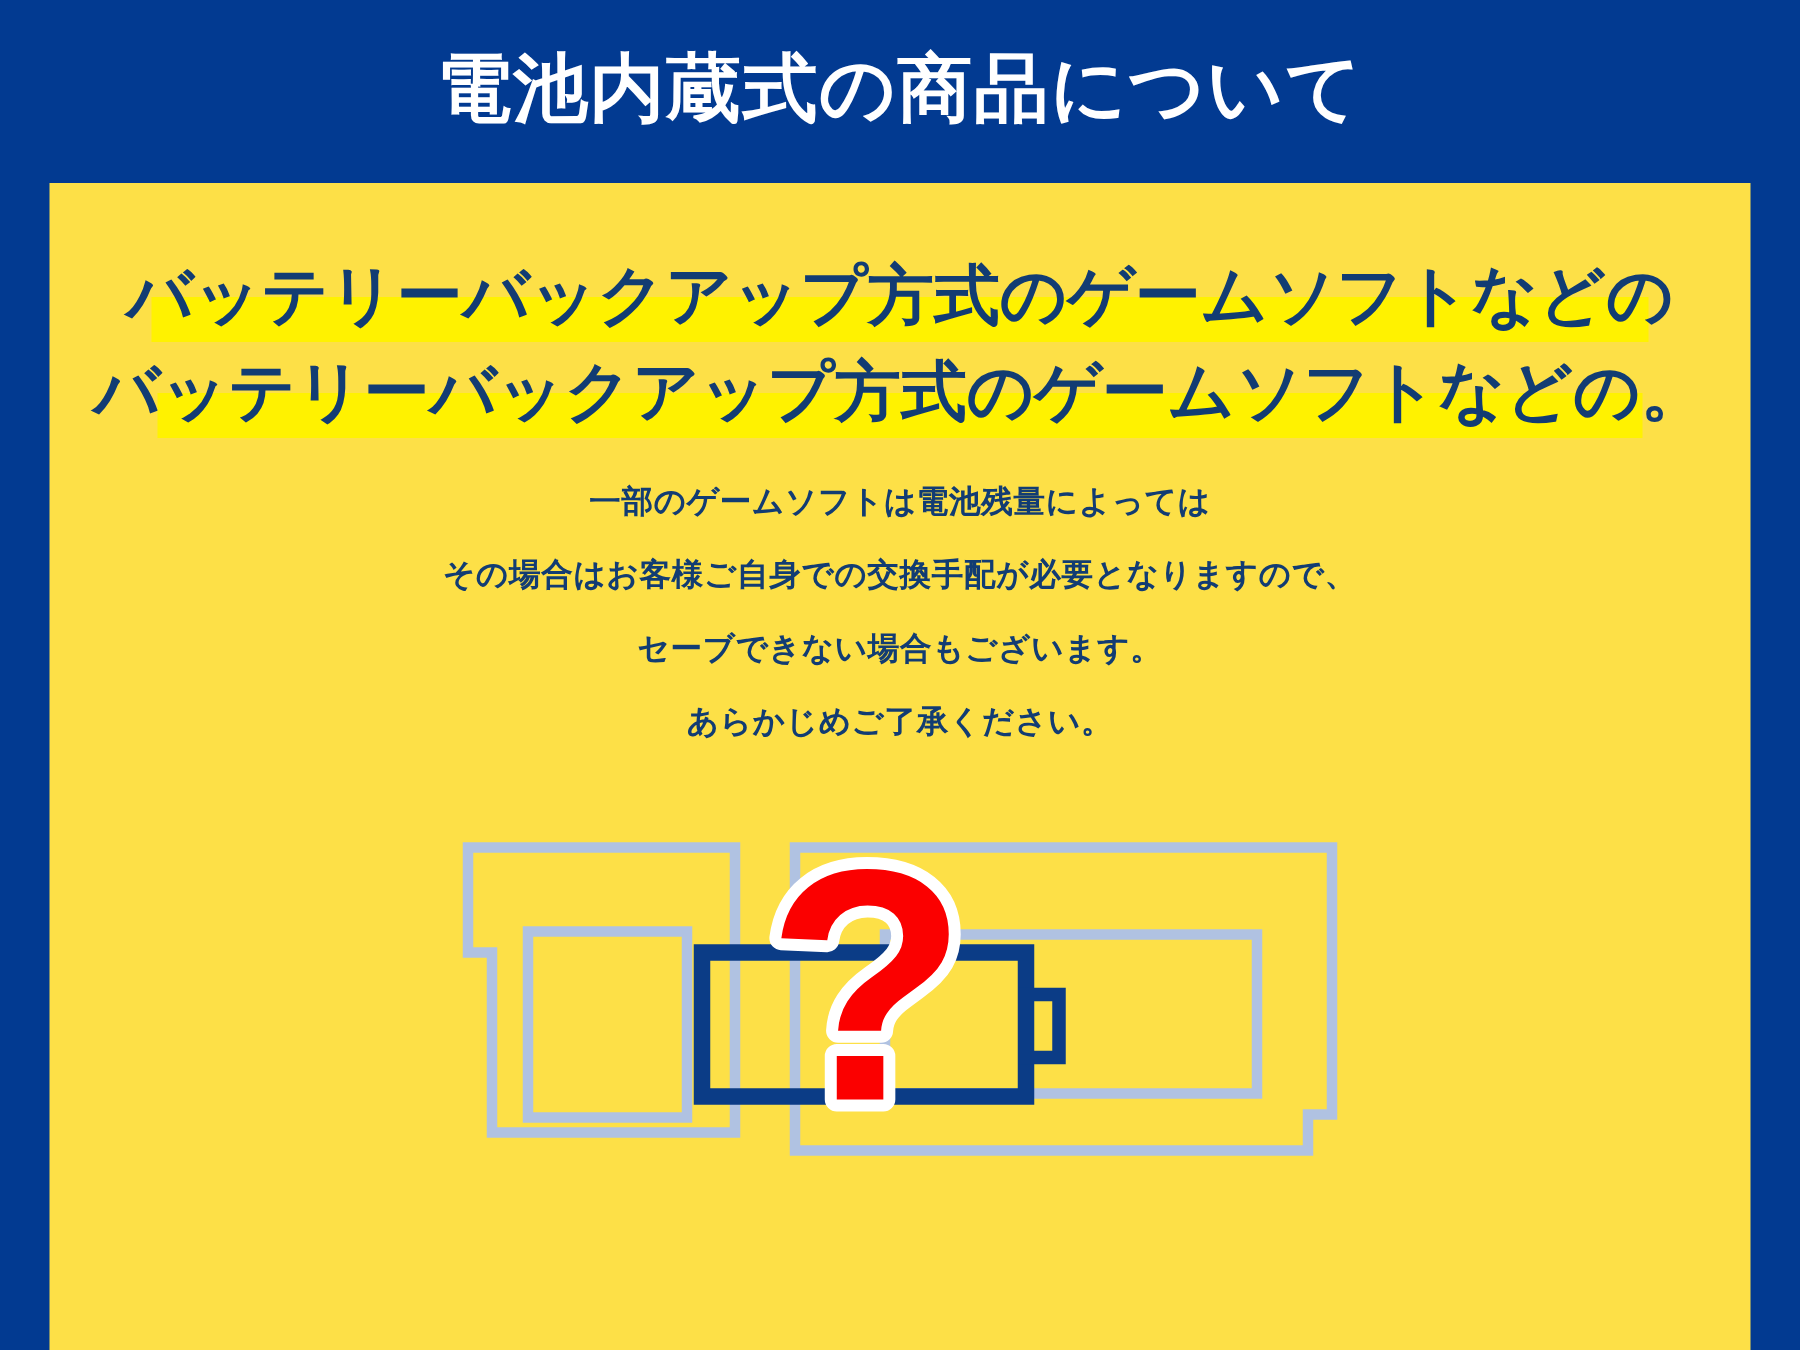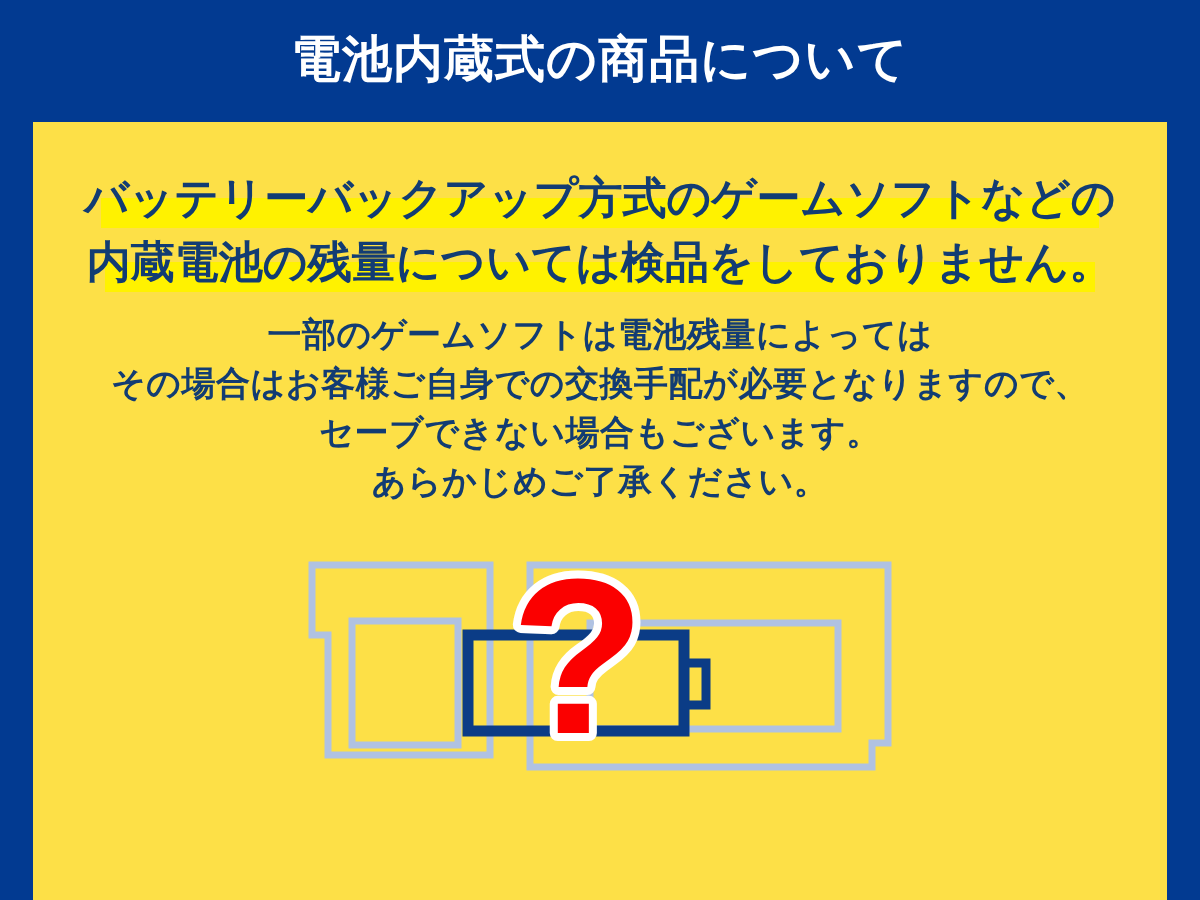--- a/index.html
+++ b/index.html
@@ -97,21 +97,21 @@
   #body-block {
     position: absolute;
     left: 0;
     top: 188px;
     width: 1134px;
     text-align: center;
   }
   .body-line {
     display: block;
     color: #123C73;
-    font-size: 34px;
+    font-size: 21px;
     font-weight: bold;
     line-height: 49px;
     white-space: nowrap;
     letter-spacing: 0.5px;
   }
 
   
   #illustration {
     position: absolute;
     left: 0;
@@ -137,21 +137,21 @@
 
   <div id="content-panel">
 
     <div id="headline-block">
       <div class="headline-line" id="headline-line-1">
         <span class="hl-mark"></span>
         <span class="hl-text">バッテリーバックアップ方式のゲームソフトなどの</span>
       </div>
       <div class="headline-line" id="headline-line-2">
         <span class="hl-mark"></span>
-        <span class="hl-text">内蔵電池の残量については検品をしておりません。</span>
+        <span class="hl-text">バッテリーバックアップ方式のゲームソフトなどの。</span>
       </div>
     </div>
 
     <div id="body-block">
       <span class="body-line">一部のゲームソフトは電池残量によっては</span>
       <span class="body-line">その場合はお客様ご自身での交換手配が必要となりますので、</span>
       <span class="body-line">セーブできない場合もございます。</span>
       <span class="body-line">あらかじめご了承ください。</span>
     </div>
 

